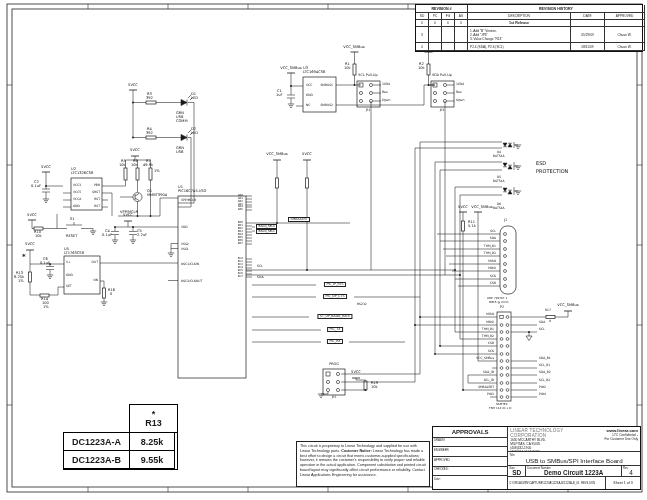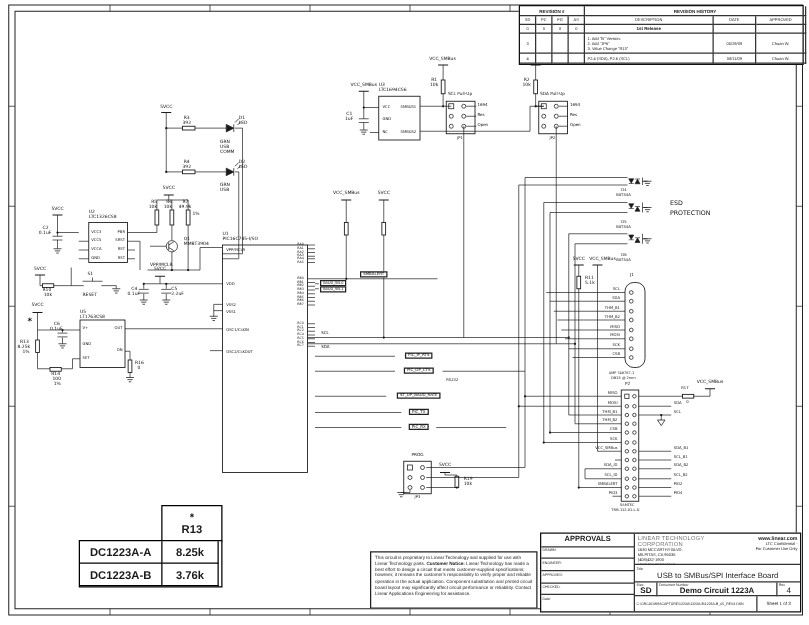--- a/index.html
+++ b/index.html
@@ -500,21 +500,21 @@
   </div>
 
   <div id="r13head" class="abs">
     <span style="font-size:9px;line-height:0.9">*</span>
     <span style="font-size:9px">R13</span>
   </div>
   <div id="r13body" class="abs">
     <div>DC1223A-A</div>
     <div>8.25k</div>
     <div>DC1223A-B</div>
-    <div>3.76k</div>
+    <div>9.55k</div>
   </div>
 
   <div id="disclaimer" class="abs">
     <span>This circuit is proprietary to Linear Technology and supplied for use with Linear Technology parts.</span>
     <span class="bold">Customer Notice:</span><span> Linear Technology has made a best effort to design a circuit that meets customer-supplied specifications; however, it remains the customer's responsibility to verify proper and reliable operation in the actual application. Component substitution and printed circuit board layout may significantly affect circuit performance or reliability. Contact Linear Applications Engineering for assistance.</span>
   </div>
 
   <div id="titleblock" class="abs">
     <div style="width:76px;display:flex;flex-direction:column;">
       <div class="tb-cell" style="height:11px;display:flex;align-items:center;justify-content:center;font-weight:bold;font-size:6px;">APPROVALS</div>

